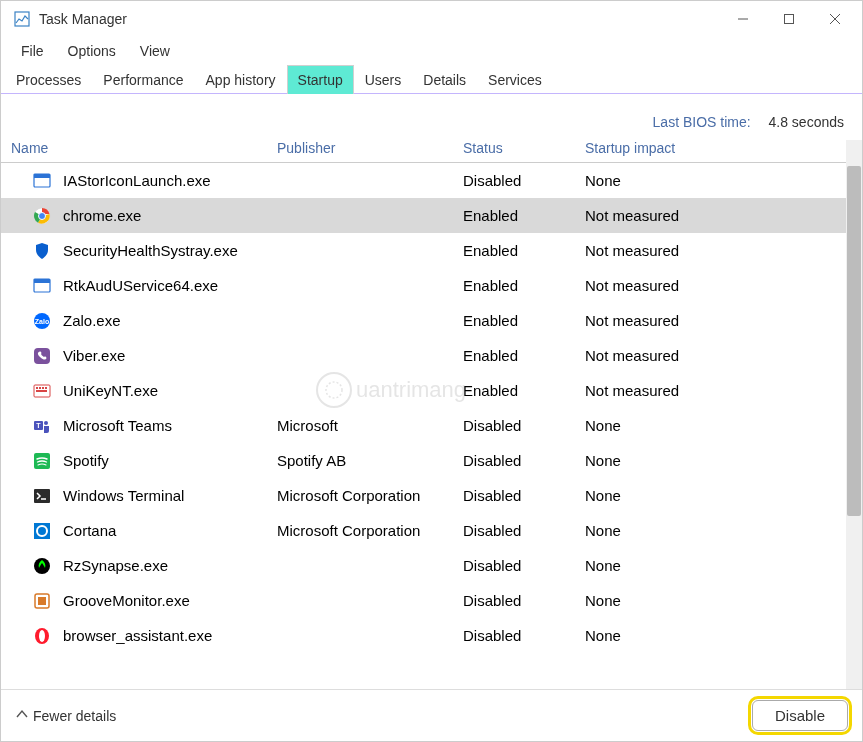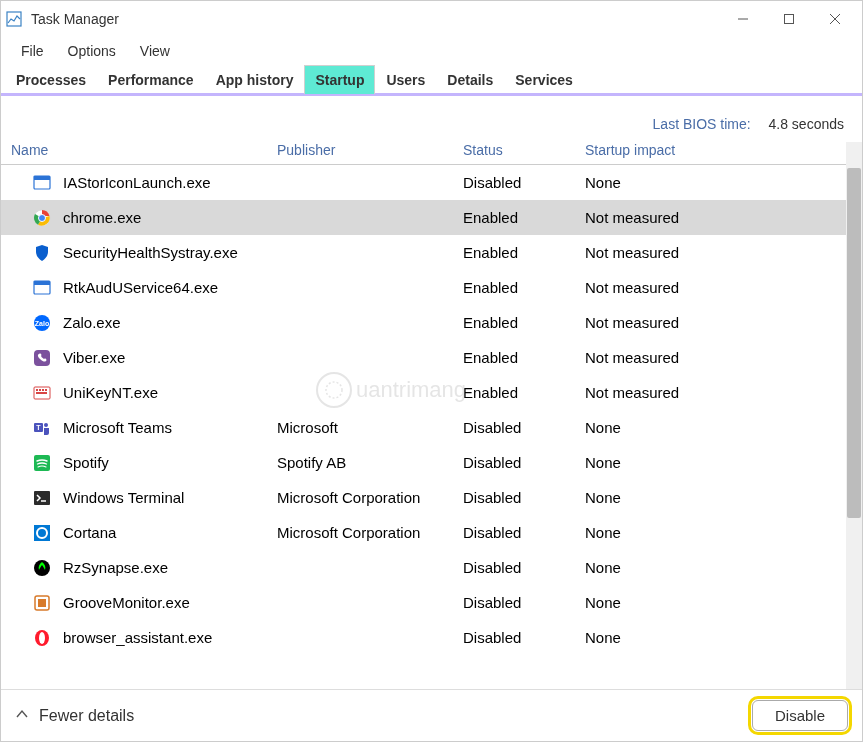--- a/index.html
+++ b/index.html
@@ -12,21 +12,21 @@
       height: 742px;
       overflow: hidden;
       border: 1px solid #ccc;
       display: flex;
       flex-direction: column;
     }
     .titlebar {
       height: 36px;
       display: flex;
       align-items: center;
-      padding: 0 4px 0 4px;
+      padding: 0 4px 0 12px;
       background: #fff;
     }
     .titlebar-icon {
       width: 18px; height: 18px;
       display: flex; align-items: center; justify-content: center;
       margin-right: 8px;
     }
     .titlebar-title { font-size: 14px; color: #333; }
     .titlebar-spacer { flex: 1; }
     .win-btn {
@@ -42,23 +42,22 @@
       padding: 0 8px;
     }
     .menu-item {
       padding: 4px 12px;
       font-size: 14px;
       color: #333;
       cursor: pointer;
     }
     .tabbar {
       display: flex;
-      border-bottom: 3px solid #c4b5fd;
+      border-bottom: 1px solid #c4b5fd;
       padding: 0 4px;
-      font-weight: bold;
     }
     .tab {
       padding: 6px 10px;
       font-size: 14px;
       color: #333;
       cursor: pointer;
       border: 1px solid transparent;
       border-bottom: none;
       margin-bottom: -1px;
     }
@@ -132,22 +131,22 @@
       border-radius: 2px;
     }
     .footer {
       height: 52px;
       border-top: 1px solid #ddd;
       display: flex;
       align-items: center;
       padding: 0 14px;
     }
     .fewer {
-      display: flex; align-items: center; gap: 10px;
-      cursor: pointer; font-size: 16px; color: #333;
+      display: flex; align-items: center; gap: 4px;
+      cursor: pointer; font-size: 14px; color: #333;
     }
     .footer-spacer { flex: 1; }
     .disable-btn {
       padding: 6px 22px;
       font-size: 15px;
       color: #333;
       background: #fff;
       border: 1px solid #aaa;
       border-radius: 6px;
       cursor: pointer;

